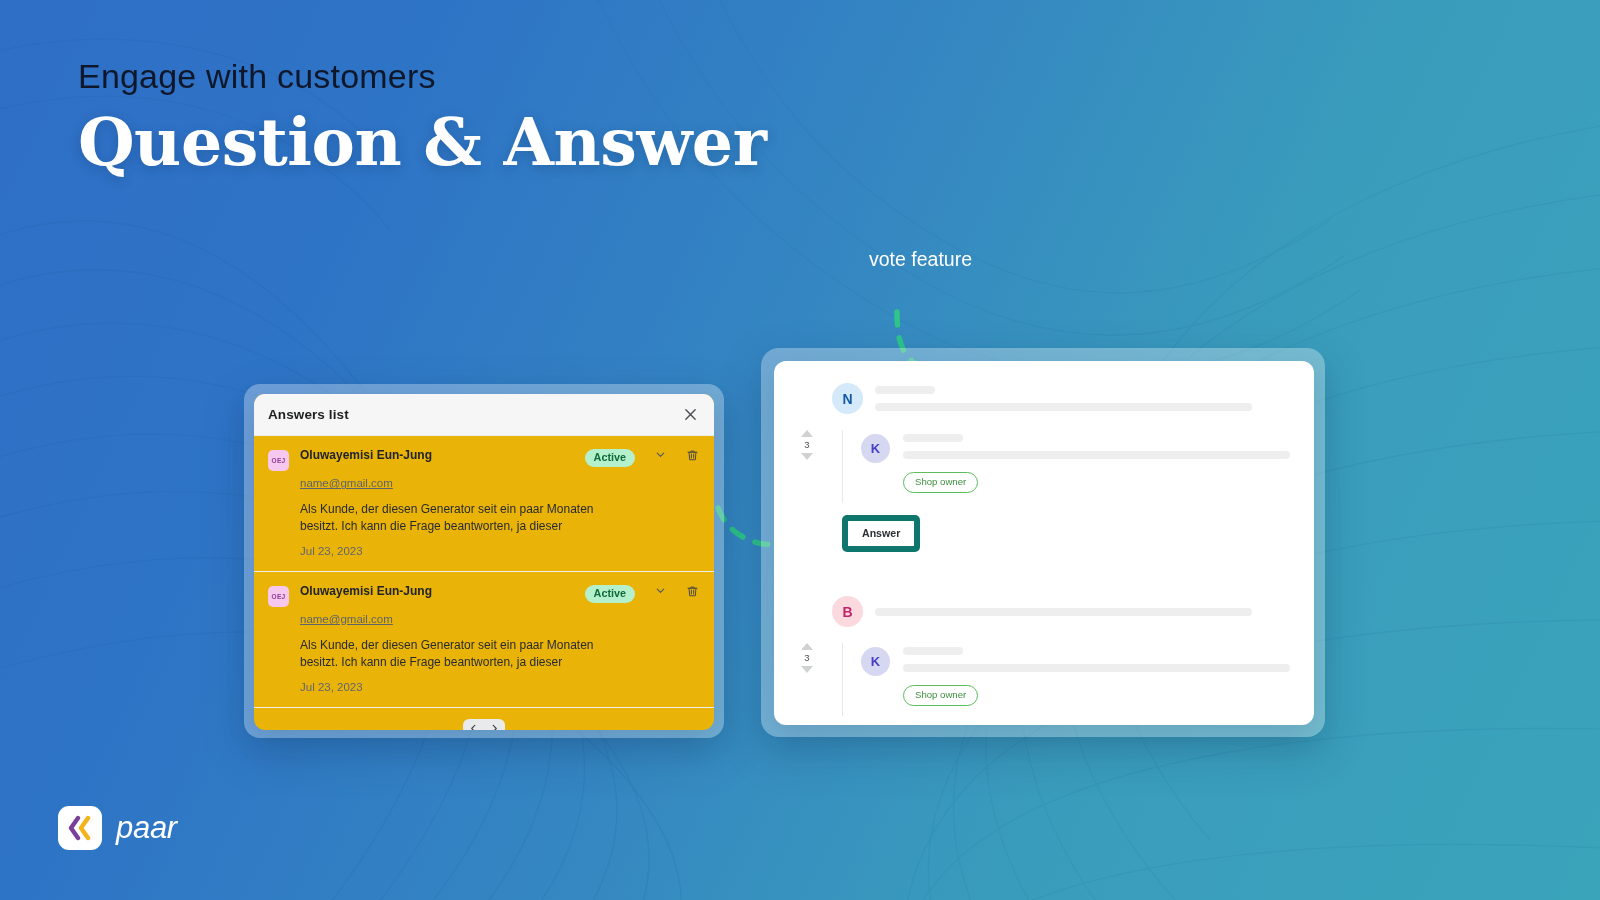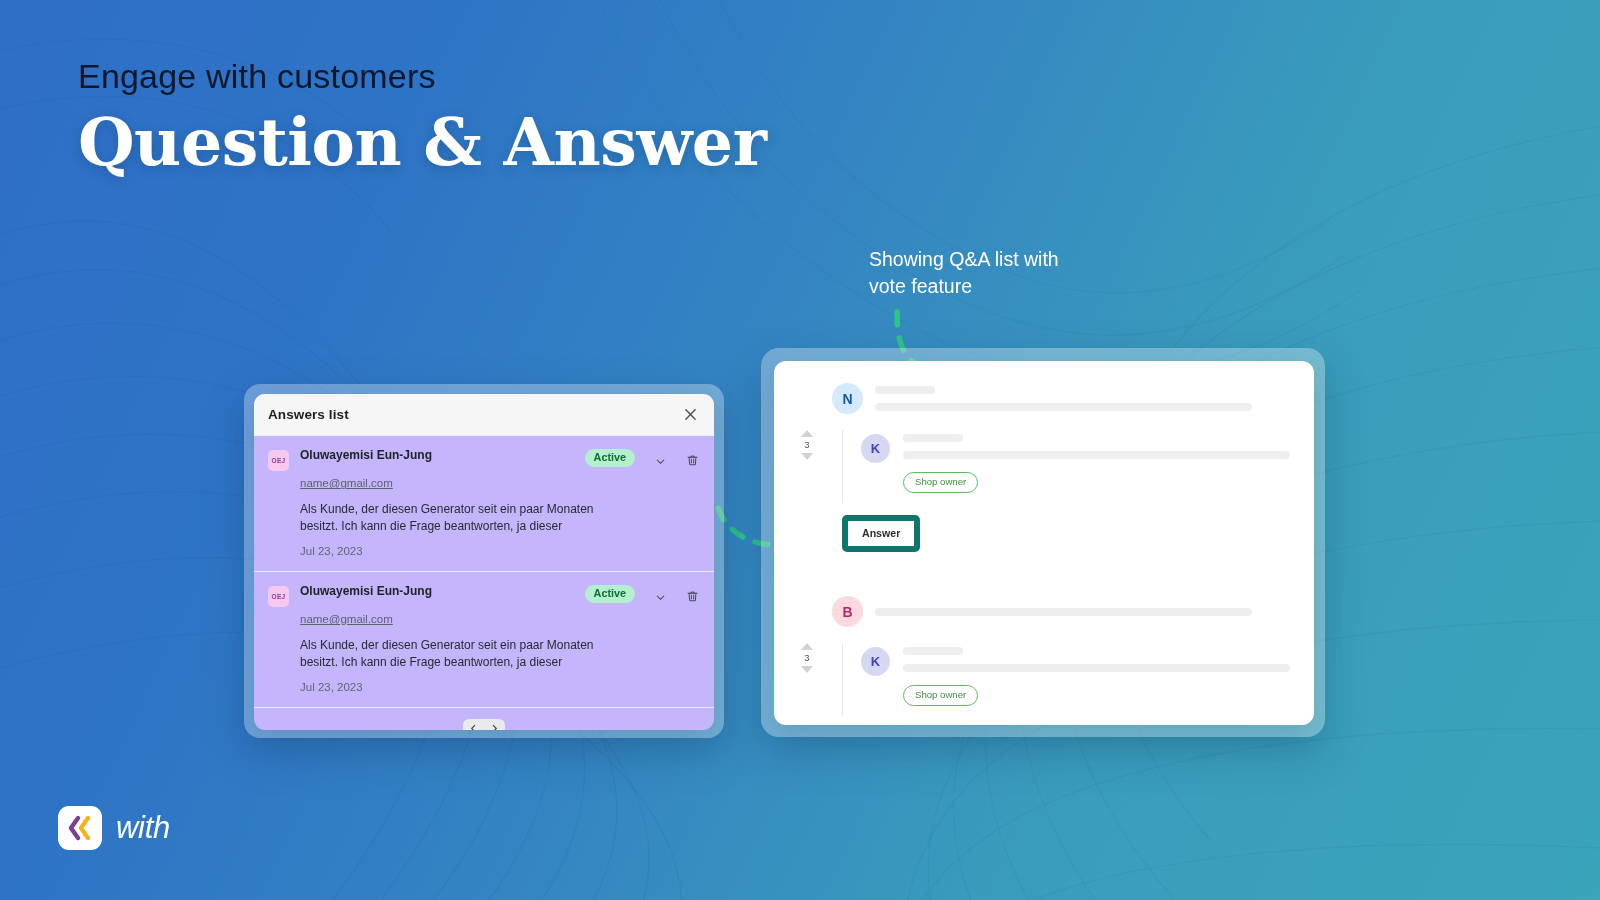--- a/index.html
+++ b/index.html
@@ -84,21 +84,21 @@
     background: rgba(255,255,255,.30);
     border-radius: 16px;
     box-shadow: 0 16px 44px rgba(16,52,92,.22);
   }
   #answers-card {
     position: absolute;
     left: 254px;
     top: 394px;
     width: 460px;
     height: 336px;
-    background: #c4b5fd;
+    background: #eab308;
     border-radius: 11px;
     overflow: hidden;
     box-shadow: 0 10px 28px rgba(16,52,92,.16);
   }
   #answers-head {
     height: 42px;
     background: #f6f6f7;
     border-bottom: 1px solid #eceded;
     display: flex;
     align-items: center;
@@ -145,21 +145,21 @@
   .ans-email {
     font-size: 11.5px;
     color: #5d636b;
     line-height: 1.34;
     margin-top: 13px;
     text-decoration: underline;
   }
   .ans-actions {
     margin-left: auto;
     display: flex;
-    align-items: flex-end;
+    align-items: flex-start;
     gap: 20px;
     padding-top: 1px;
   }
   .status-badge {
     background: #b5f0cd;
     color: #0f6b38;
     font-size: 10.8px;
     font-weight: 700;
     border-radius: 11px;
     padding: 3px 9px 4px;
@@ -362,21 +362,20 @@
     </g>
   </svg>
 </div>
 
 <div id="headline">
   <div id="kicker">Engage with customers</div>
   <div id="title">Question &amp; Answer</div>
 </div>
 
 <div id="annotation">
-  <div>Showing Q&amp;A list with</div>
   <div>vote feature</div>
 </div>
 
 <svg id="connectors" viewBox="0 0 1600 900">
 
   <path d="M897,312 C897,350 905,372 960,377 C1010,381 1023,400 1024,440" fill="none" stroke="#2ec48a" stroke-width="5.5" stroke-linecap="round" stroke-dasharray="13 13"></path>
   <polygon points="1024,468 1011,442 1038,442" fill="#2ec48a"></polygon>
 
   <path d="M718,508 C732,545 775,551 800,540 C822,531 833,513 845,497" fill="none" stroke="#2ec48a" stroke-width="5.5" stroke-linecap="round" stroke-dasharray="13 13"></path>
   <polygon points="860,481 838,496 855,500" fill="#2ec48a"></polygon>
@@ -529,14 +528,14 @@
   </div>
 </div>
 
 <div id="logo">
   <div id="logo-mark">
     <svg width="28" height="26" viewBox="0 0 28 26" fill="none" stroke-linecap="round" stroke-linejoin="round">
       <path d="M12 3 L5 13 L12 23" stroke="#7b3f98" stroke-width="4.4"></path>
       <path d="M22 3 L15 13 L22 23" stroke="#f5b31b" stroke-width="4.4"></path>
     </svg>
   </div>
-  <div id="logo-word">with</div>
+  <div id="logo-word">paar</div>
 </div>
 
 </body></html>

